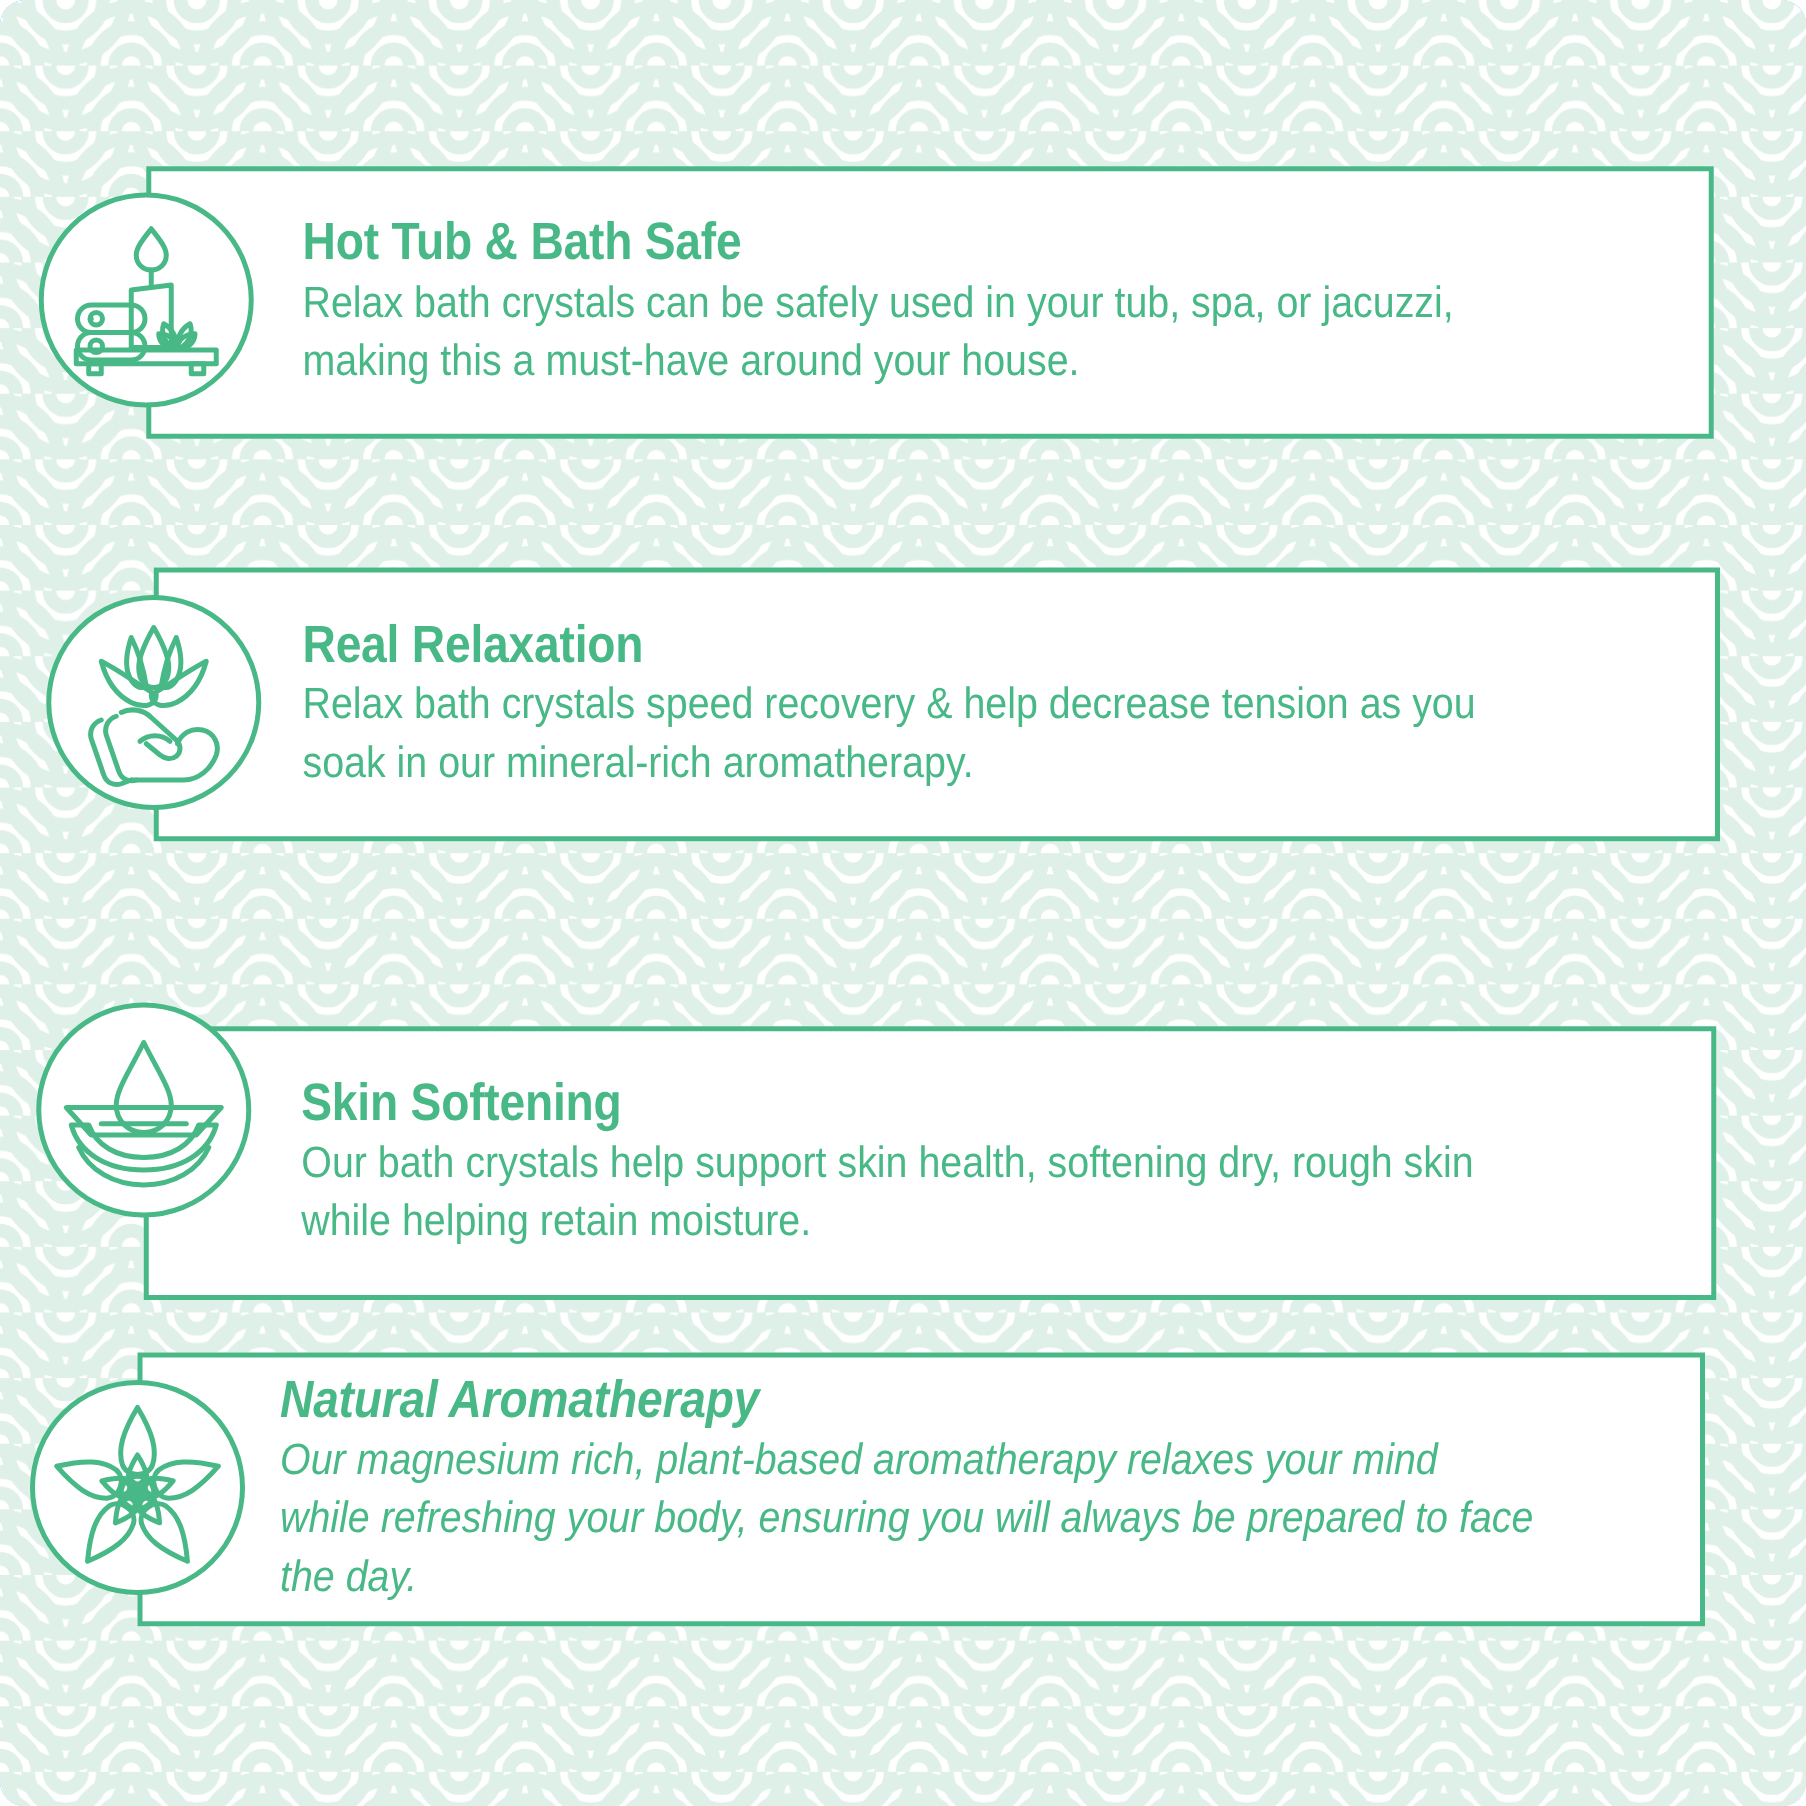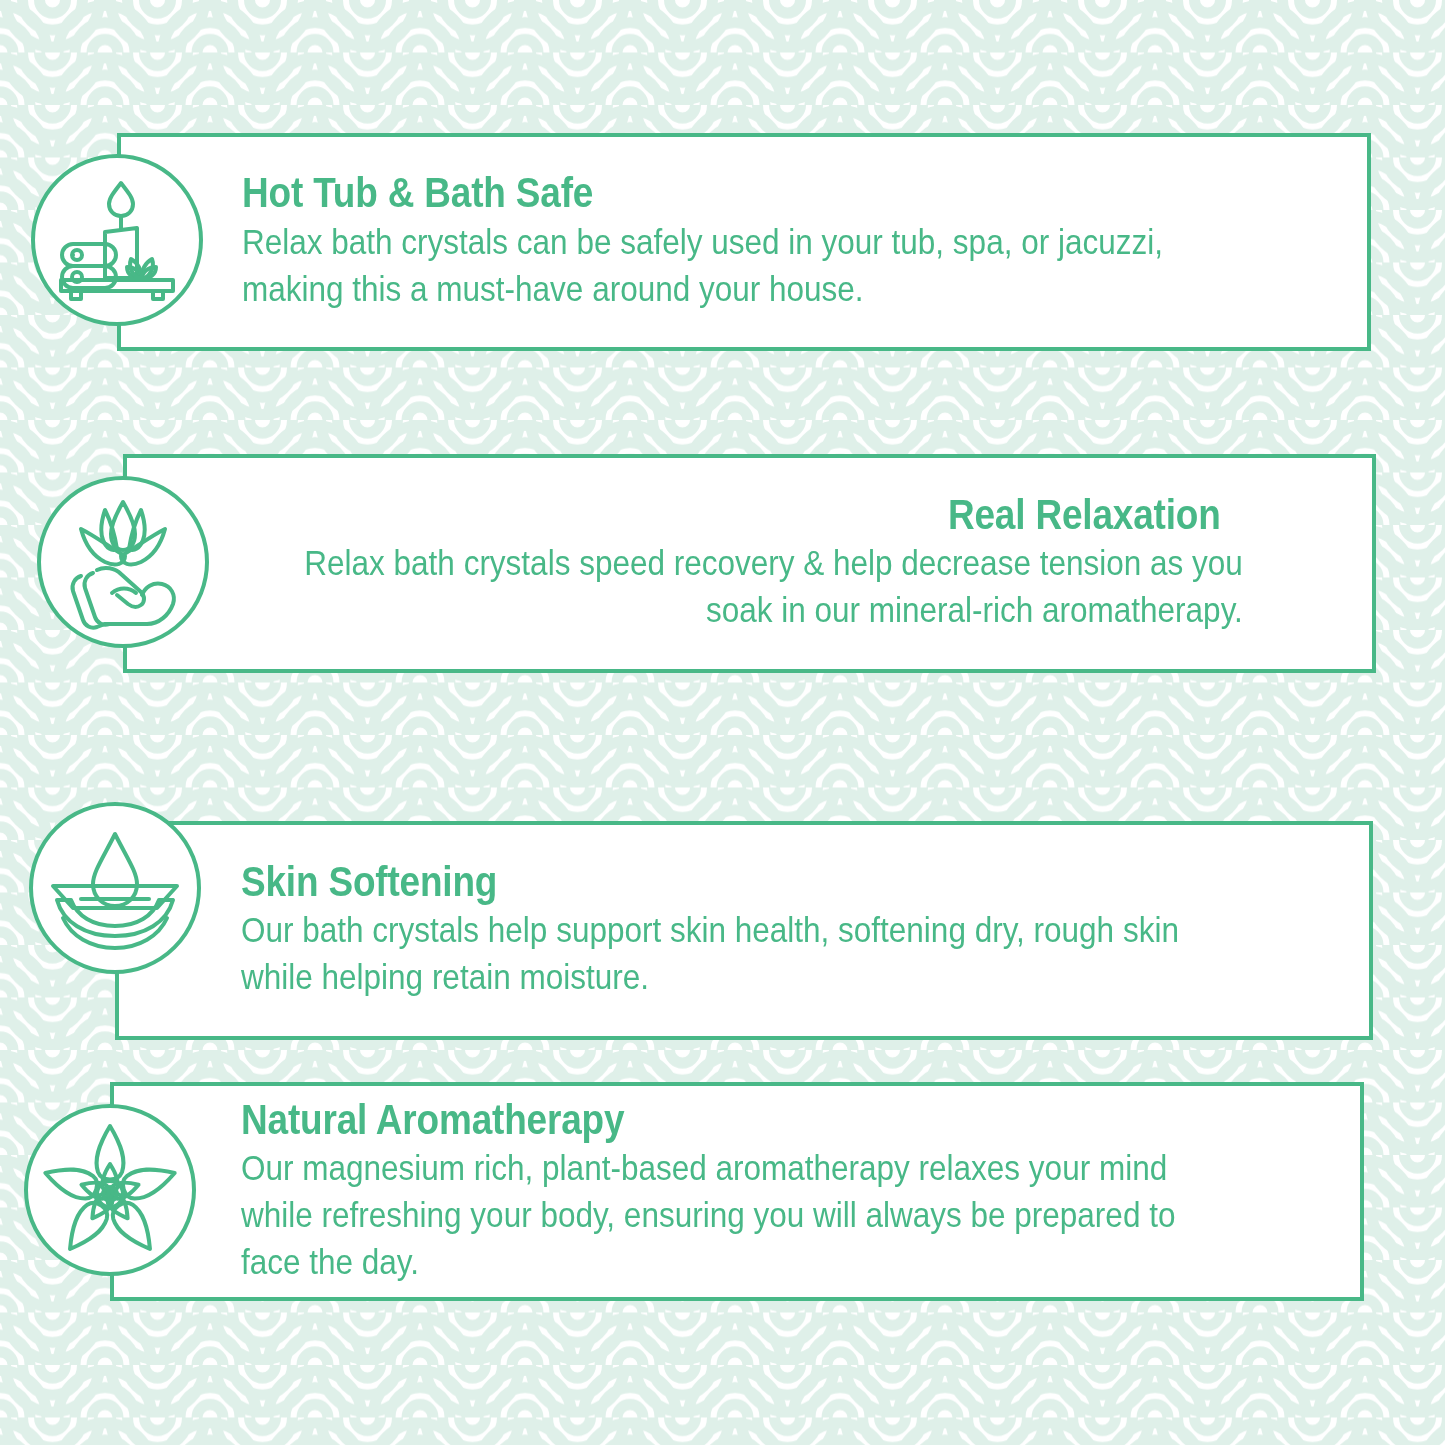--- a/index.html
+++ b/index.html
@@ -14,20 +14,21 @@
     font-family: "Liberation Sans", sans-serif;
     background: #ffffff;
   }
 
   #stage {
     position: relative;
     width: 1445px;
     height: 1445px;
     background: #3b82f6;
     overflow: hidden;
+    border-radius: 20px;
   }
 
   
   #wave-bg {
     position: absolute;
     inset: 0;
     width: 1445px;
     height: 1445px;
     z-index: 0;
   }
@@ -76,33 +77,33 @@
   .medallion {
     position: absolute;
     width: 176px;
     height: 176px;
     z-index: 3;
   }
   .medallion svg { display: block; width: 176px; height: 176px; }
 
   
   #card-1 { left: 117px; top: 133px;  width: 1254px; height: 218px; }
-  #card-2 { left: 123px; top: 454px;  width: 1253px; height: 219px; text-align: right; }
+  #card-2 { left: 123px; top: 454px;  width: 1253px; height: 219px; }
   #card-3 { left: 115px; top: 781px;  width: 1258px; height: 219px; margin-top: 40px; }
   #card-4 { left: 110px; top: 1082px; width: 1254px; height: 219px; }
 
   #medallion-1 { left: 29px;  top: 152px;  }
   #medallion-2 { left: 35px;  top: 474px;  }
   #medallion-3 { left: 27px;  top: 800px;  }
   #medallion-4 { left: 22px;  top: 1102px; }
 
   #card-1 .card-text { left: 121px; }
   #card-2 .card-text { left: 115px; }
   #card-3 .card-text { left: 122px; }
-  #card-4 .card-text { left: 127px; }
+  #card-4 .card-text { left: 110px; font-style: italic; }
 </style>
 </head>
 <body>
 
 <div id="stage">
 
   <svg id="wave-bg" viewBox="0 0 1445 1445" preserveAspectRatio="none" aria-hidden="true">
     <defs>
       <pattern id="seigaiha" width="105" height="52.5" patternUnits="userSpaceOnUse">
         <g fill="none" stroke="#dff0e9" stroke-width="11">

